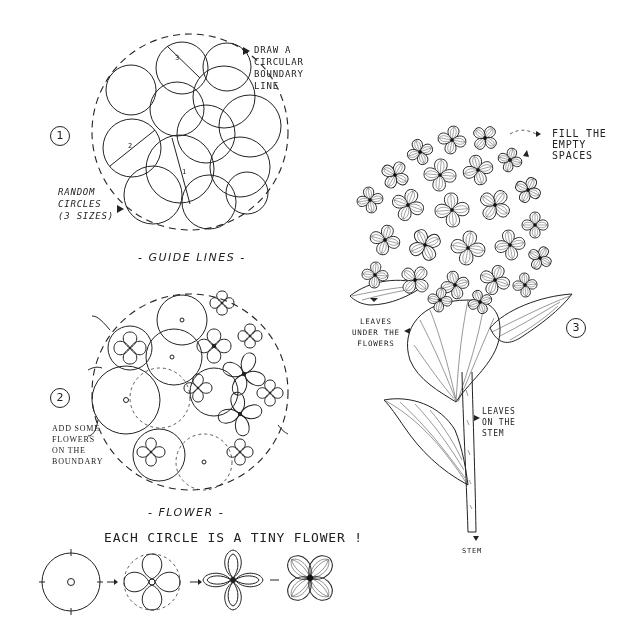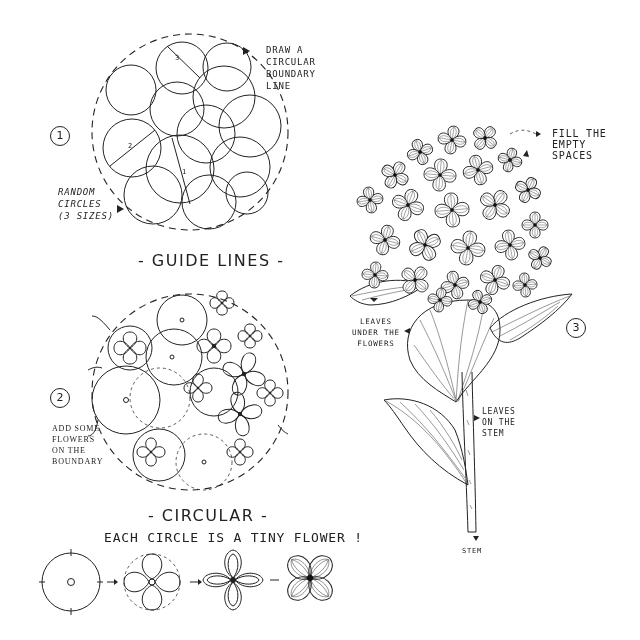--- a/index.html
+++ b/index.html
@@ -1,19 +1,19 @@
 <!DOCTYPE html>
 <html><head>
 <meta charset="utf-8">
 <style>
   html,body{margin:0;padding:0;background:#ffffff;}
   body{width:640px;height:640px;position:relative;overflow:hidden;font-family:"DejaVu Sans",sans-serif;color:#1a1a1a;}
   .lbl{position:absolute;font-family:"DejaVu Sans Mono",monospace;font-size:9px;line-height:12px;letter-spacing:0.8px;color:#222;text-transform:uppercase;white-space:pre;}
   .lbl.center{text-align:center;}
-  .title{position:absolute;font-family:"DejaVu Sans",sans-serif;font-size:16px;letter-spacing:1.5px;color:#222;white-space:pre;}
+  .title{position:absolute;font-family:"DejaVu Sans",sans-serif;font-size:11px;letter-spacing:1.5px;color:#222;white-space:pre;font-style:italic;}
   .step{position:absolute;width:18px;height:18px;border:1.3px solid #222;border-radius:50%;font-family:"DejaVu Sans",sans-serif;font-size:11px;line-height:18px;text-align:center;color:#222;}
   svg{position:absolute;left:0;top:0;}
   .stroke{fill:none;stroke:#222;stroke-width:1;}
   .dash{fill:none;stroke:#222;stroke-width:1.1;stroke-dasharray:7 5;}
   .dash2{fill:none;stroke:#333;stroke-width:0.8;stroke-dasharray:3 3;}
   .hatch{fill:none;stroke:#333;stroke-width:0.5;}
 </style>
 </head>
 <body>
 
@@ -513,38 +513,38 @@
   <path class="dash2" d="M510,134 C520,128 528,130 536,134"></path>
   <polygon points="536,131 541,134 536,137" fill="#222"></polygon>
   <polygon points="523,156 527,150 529,157" fill="#222"></polygon>
   <polygon points="370,302 374,298 378,302" fill="#222" transform="rotate(180 374 300)"></polygon>
   <polygon points="410,328 404,331 410,334" fill="#222"></polygon>
   <polygon points="474,415 480,418 474,421" fill="#222"></polygon>
   <polygon points="473,536 479,536 476,541" fill="#222"></polygon>
 </svg>
 
 <div class="step" style="left:50px;top:126px;">1</div>
-<div class="lbl" style="left:254px;top:44px;margin-left:12px;">DRAW A
+<div class="lbl" style="left:254px;top:44px;">DRAW A
 CIRCULAR
 BOUNDARY
 LINE</div>
 <div class="lbl" style="left:58px;top:186px;font-style:italic;">RANDOM
 CIRCLES
 (3 SIZES)</div>
 <div class="title" style="left:138px;top:251px;">- GUIDE LINES -</div>
 <div class="lbl" style="left:175px;top:52px;font-size:7px;">3</div>
 <div class="lbl" style="left:128px;top:140px;font-size:7px;">2</div>
 <div class="lbl" style="left:182px;top:166px;font-size:7px;">1</div>
 
 <div class="step" style="left:50px;top:388px;">2</div>
 <div class="lbl" style="left:52px;top:423px;font-size:8px;line-height:11px;font-family:Liberation Serif, serif;">ADD SOME
 FLOWERS
 ON THE
 BOUNDARY</div>
-<div class="title" style="left:148px;top:506px;">- CIRCULAR -</div>
+<div class="title" style="left:148px;top:506px;">- FLOWER -</div>
 <div class="lbl" style="left:104px;top:532px;font-size:13px;">EACH CIRCLE IS A TINY FLOWER !</div>
 
 <div class="step" style="left:566px;top:318px;">3</div>
 <div class="lbl" style="left:552px;top:128px;font-size:10px;line-height:11px;">FILL THE
 EMPTY
 SPACES</div>
 <div class="lbl center" style="left:352px;top:316px;font-size:7.5px;line-height:11px;">LEAVES
 UNDER THE
 FLOWERS</div>
 <div class="lbl" style="left:482px;top:406px;font-size:8px;line-height:11px;">LEAVES

